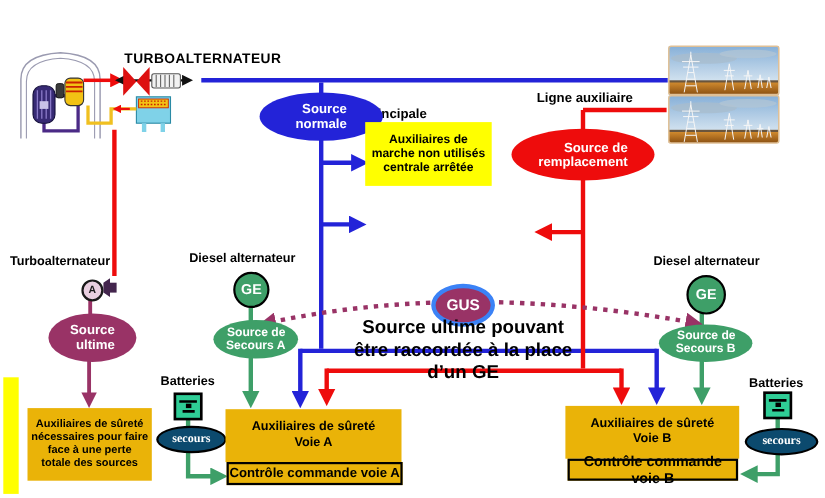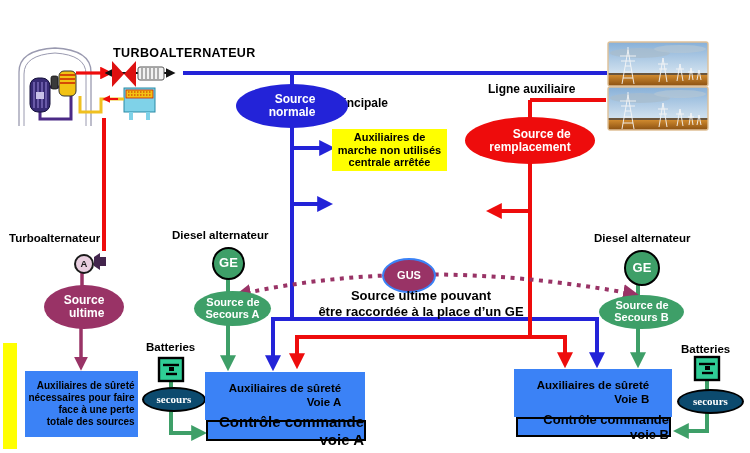--- a/index.html
+++ b/index.html
@@ -7,21 +7,21 @@
          font-family:"Liberation Sans",sans-serif;color:#000;}
   #wires{position:absolute;left:0;top:0;z-index:1;}
   .abs{position:absolute;z-index:2;}
   .lbl{font-weight:bold;font-size:11.5px;white-space:nowrap;}
   .ml{white-space:pre-line;}
   .ell{display:flex;align-items:center;justify-content:center;text-align:right;
        border-radius:50%;font-weight:bold;color:#fff;line-height:1.08;}
   .boxy{display:flex;align-items:center;justify-content:center;text-align:center;
         font-weight:bold;line-height:1.18;}
   .yellow{background:#ffff00;}
-  .orange{background:#3b82f6;text-align:right;}
+  .orange{background:#eab308;}
   .cap{font-weight:bold;text-align:center;line-height:1.22;}
   .blue-ell{background:#2323D8;}
   .red-ell{background:#EE0C0C;}
   .plum-ell{background:#993366;}
   .green-ell{background:#3E9F68;}
   .teal-ell{background:#0c4a6e;border:2px solid #000;font-family:Liberation Serif, serif;}
 </style>
 </head>
 <body>
 
@@ -190,42 +190,42 @@
   <div class="abs lbl" style="left:594px;top:232px;">Diesel alternateur</div>
   <div class="abs lbl" style="left:146px;top:341px;">Batteries</div>
   <div class="abs lbl" style="left:681px;top:343px;">Batteries</div>
 
   <div class="abs ell blue-ell ml" style="left:236px;top:84px;width:112px;height:44px;font-size:12px;">Source
 normale</div>
   <div class="abs ell red-ell ml" style="left:465px;top:117px;width:130px;height:47px;font-size:12px;">Source de
 remplacement</div>
   <div class="abs ell plum-ell ml" style="left:44px;top:285px;width:80px;height:44px;font-size:12px;">Source
 ultime</div>
-  <div class="abs ell plum-ell" style="left:382px;top:258px;width:50px;height:31px;font-size:11px;border:2px solid #3b82f6;">GUS</div>
+  <div class="abs ell plum-ell" style="left:392px;top:258px;width:50px;height:31px;font-size:14px;border:4px solid #3b82f6;">GUS</div>
   <div class="abs ell green-ell" style="left:212px;top:247px;width:29px;height:29px;font-size:13px;border:2px solid #000;">GE</div>
   <div class="abs ell green-ell" style="left:624px;top:250px;width:32px;height:32px;font-size:13px;border:2px solid #000;">GE</div>
   <div class="abs ell green-ell ml" style="left:194px;top:291px;width:77px;height:35px;font-size:11px;">Source de
 Secours A</div>
   <div class="abs ell green-ell ml" style="left:599px;top:295px;width:85px;height:34px;font-size:11px;">Source de
 Secours B</div>
   <div class="abs ell teal-ell" style="left:142px;top:387px;width:60px;height:21px;font-size:11px;">secours</div>
   <div class="abs ell teal-ell" style="left:677px;top:389px;width:63px;height:21px;font-size:11px;">secours</div>
   <div class="abs ell" style="left:74px;top:254px;width:16px;height:16px;background:#e9cfe0;border:2.5px solid #1a1a1a;color:#1a1a1a;font-size:9.5px;">A</div>
 
-  <div class="abs boxy yellow ml" style="left:332px;top:129px;width:115px;height:42px;font-size:11px;">Auxiliaires de
+  <div class="abs boxy yellow ml" style="left:332px;top:111px;width:115px;height:58px;font-size:11px;">Auxiliaires de
 marche non utilisés
 centrale arrêtée</div>
 
   <div class="abs boxy orange ml" style="left:25px;top:371px;width:113px;height:66px;font-size:10px;">Auxiliaires de sûreté
 nécessaires pour faire
 face à une perte
 totale des sources</div>
   <div class="abs boxy orange ml" style="left:205px;top:372px;width:160px;height:48px;font-size:11.5px;">Auxiliaires de sûreté
 Voie A</div>
-  <div class="abs boxy orange" style="left:206px;top:420px;width:156px;height:17px;font-size:15px;border:2px solid #000;">Contrôle commande voie A</div>
+  <div class="abs boxy orange" style="left:206px;top:420px;width:156px;height:17px;font-size:12px;border:2px solid #000;">Contrôle commande voie A</div>
   <div class="abs boxy orange ml" style="left:514px;top:369px;width:158px;height:48px;font-size:11.5px;">Auxiliaires de sûreté
 Voie B</div>
   <div class="abs boxy orange" style="left:516px;top:417px;width:151px;height:16px;font-size:13px;border:2px solid #000;">Contrôle commande voie B</div>
 
-  <div class="abs cap ml" style="left:316px;top:288px;width:210px;font-size:13px;">Source ultime pouvant
+  <div class="abs cap ml" style="left:316px;top:288px;width:210px;font-size:17px;">Source ultime pouvant
 être raccordée à la place d’un GE</div>
 
 </div>
 
 </body></html>

